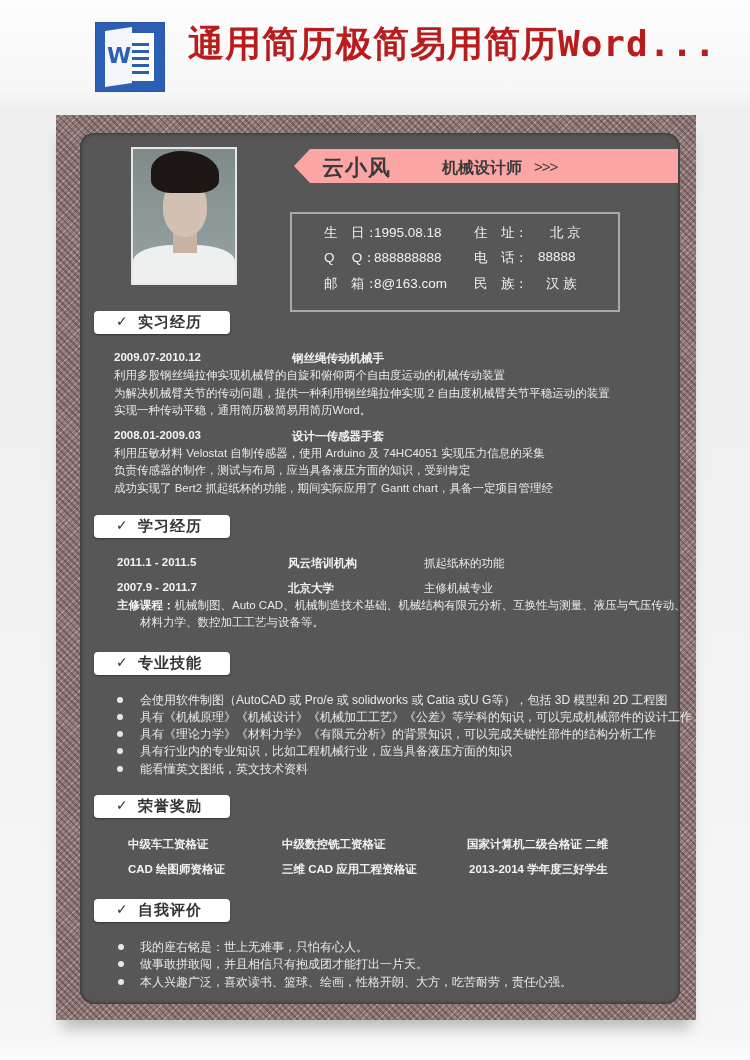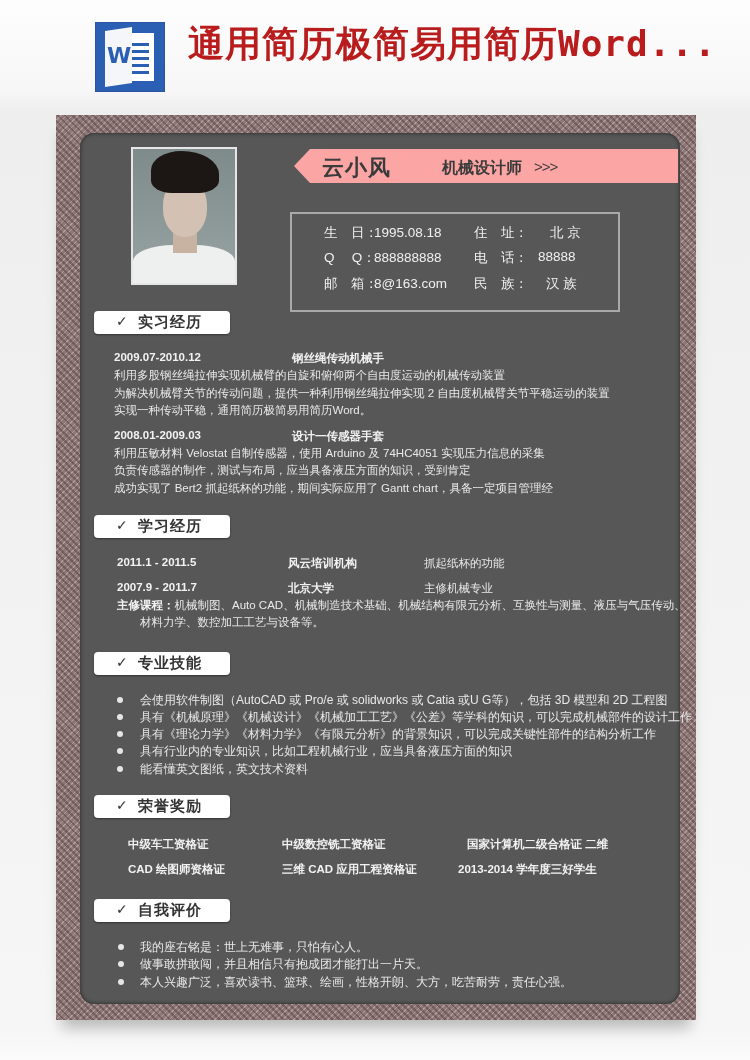--- a/index.html
+++ b/index.html
@@ -197,21 +197,21 @@
 
 <div class="sec" style="top:795px">
   <span class="chk">✓</span>
   <span class="lbl">荣誉奖励</span>
 </div>
 <div class="t b" style="left:128px;top:837px">中级车工资格证</div>
 <div class="t b" style="left:282px;top:837px">中级数控铣工资格证</div>
 <div class="t b" style="left:467px;top:837px">国家计算机二级合格证 二维</div>
 <div class="t b" style="left:128px;top:862px">CAD 绘图师资格证</div>
 <div class="t b" style="left:282px;top:862px">三维 CAD 应用工程资格证</div>
-<div class="t b" style="left:458px;top:862px">2013-2014 学年度三好学生</div>
+<div class="t b" style="left:469px;top:862px">2013-2014 学年度三好学生</div>
 
 <div class="sec" style="top:899px">
   <span class="chk">✓</span>
   <span class="lbl">自我评价</span>
 </div>
 <div class="bullet-list">
   <span class="dot" style="left:118px;top:944px"></span>
   <div class="li" style="top:939px">我的座右铭是：世上无难事，只怕有心人。</div>
   <span class="dot" style="left:118px;top:961px"></span>
   <div class="li" style="top:956px">做事敢拼敢闯，并且相信只有抱成团才能打出一片天。</div>

